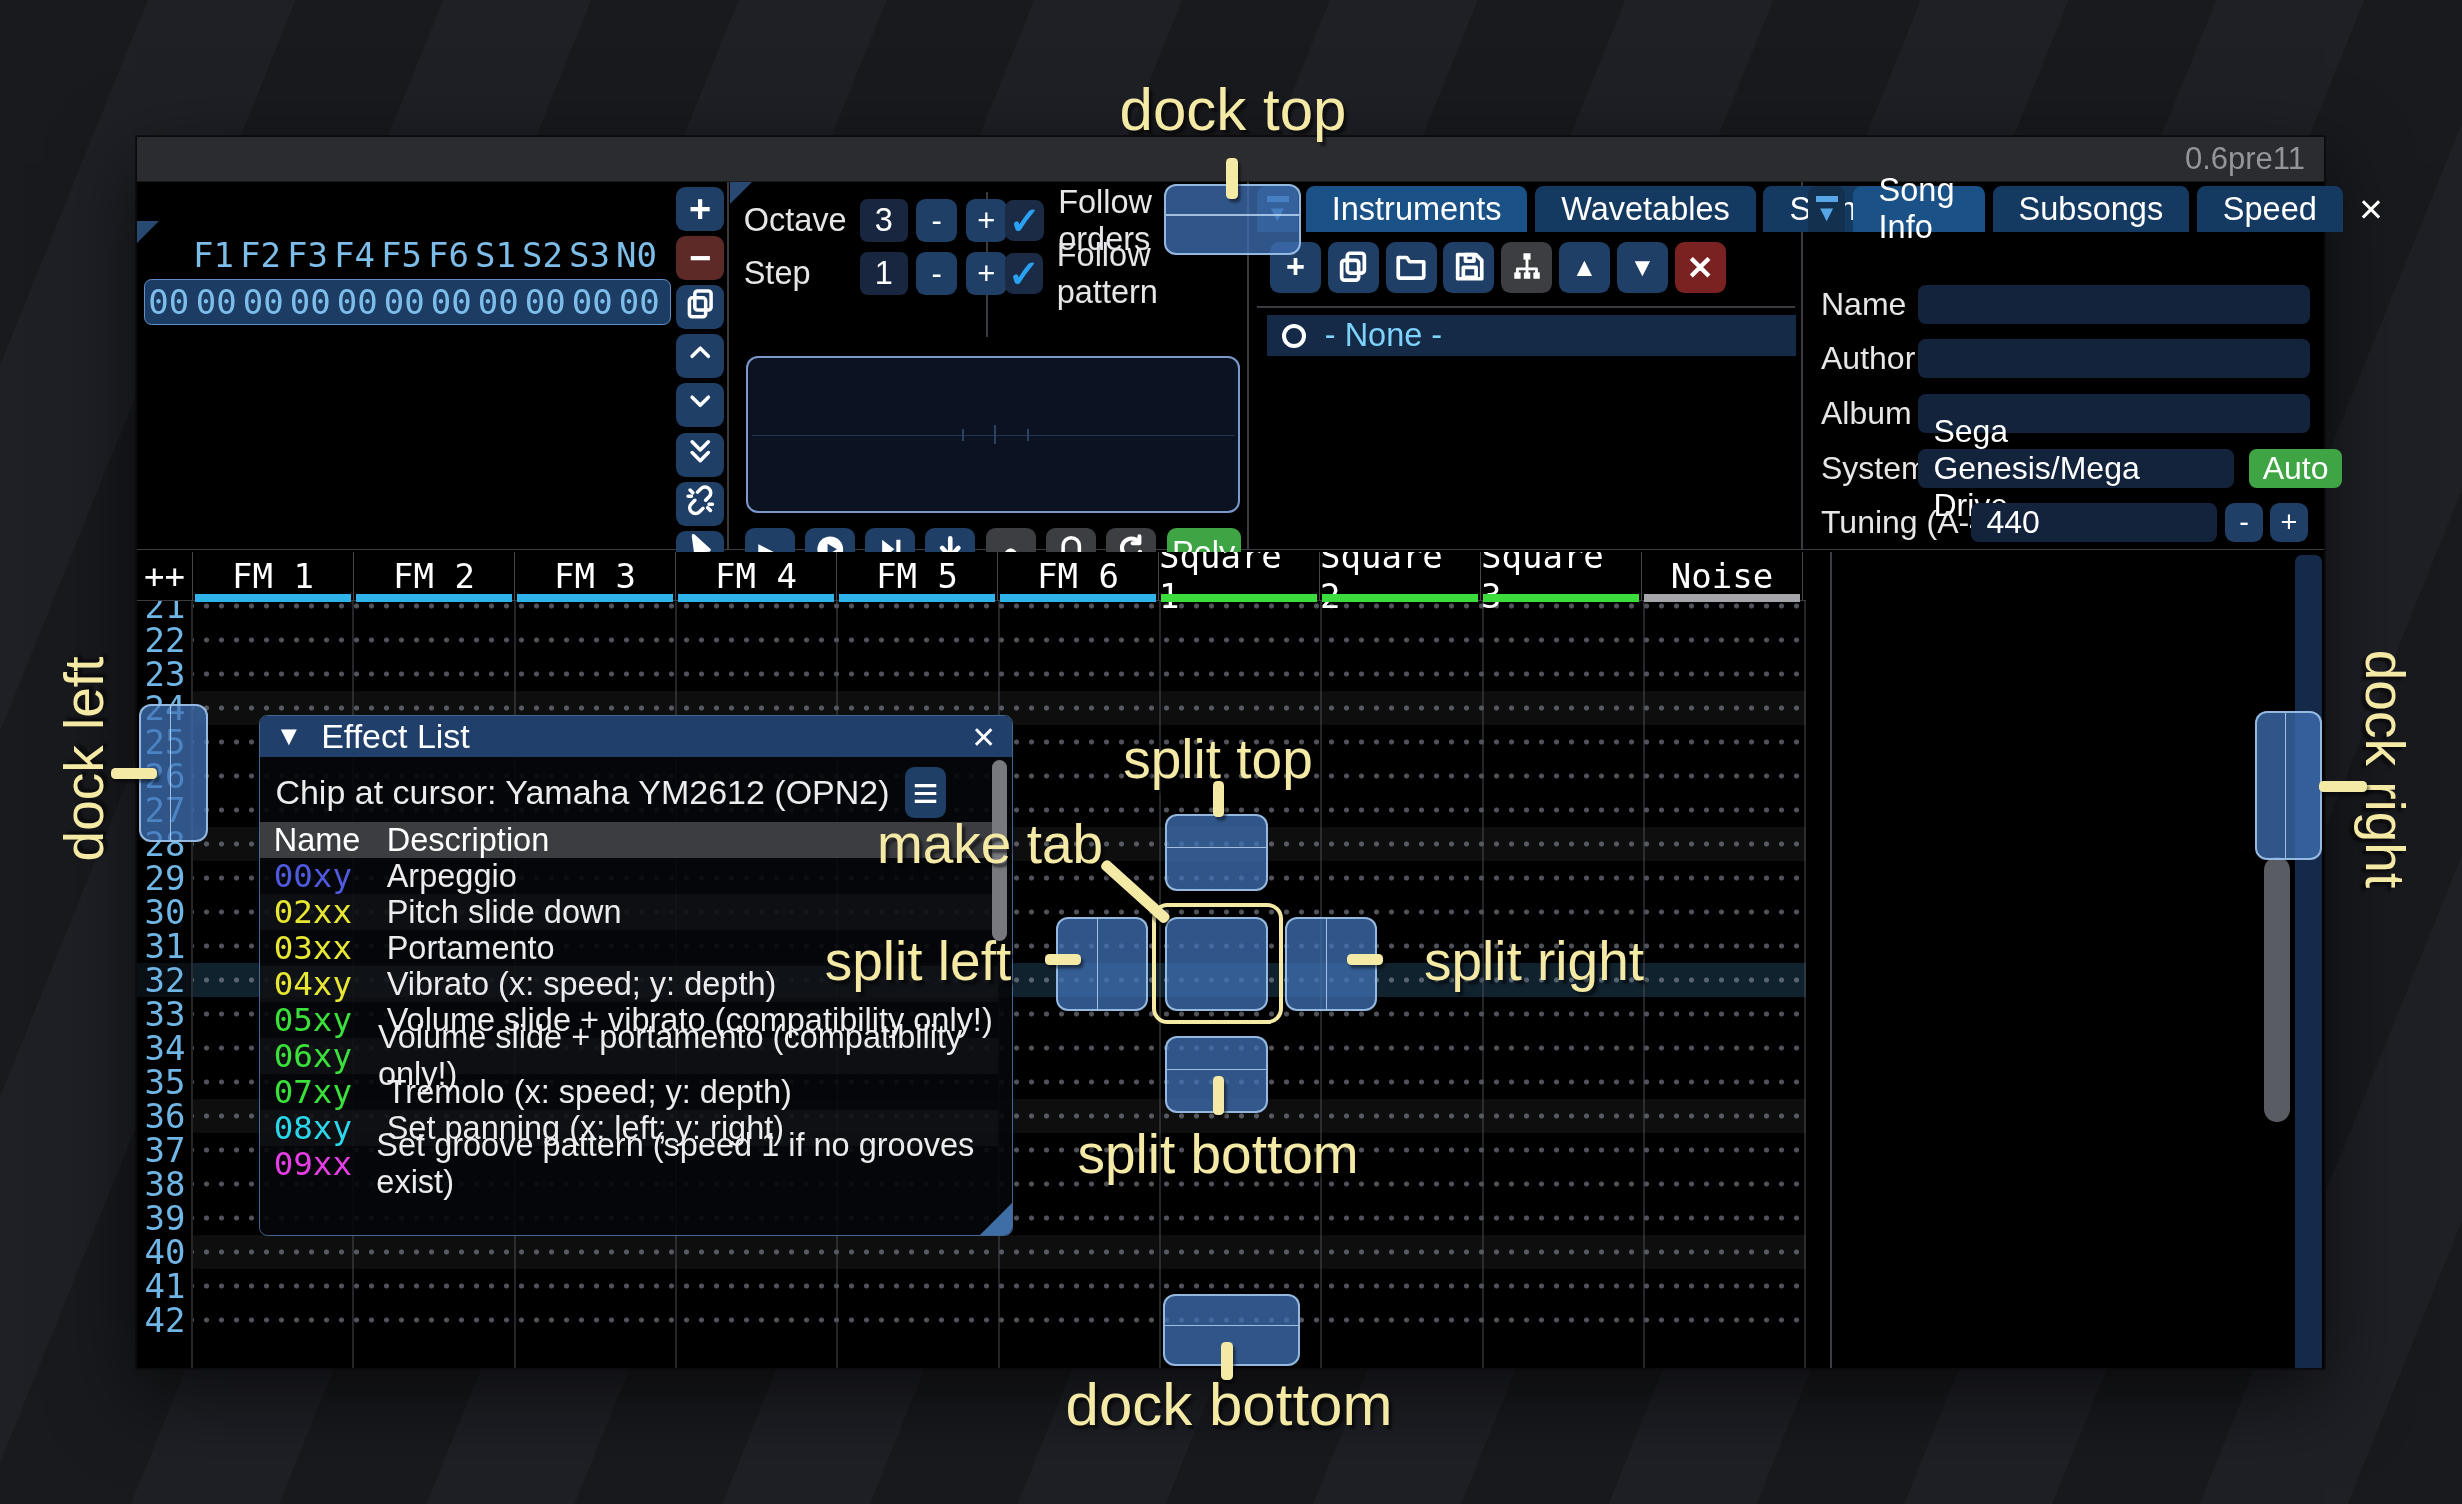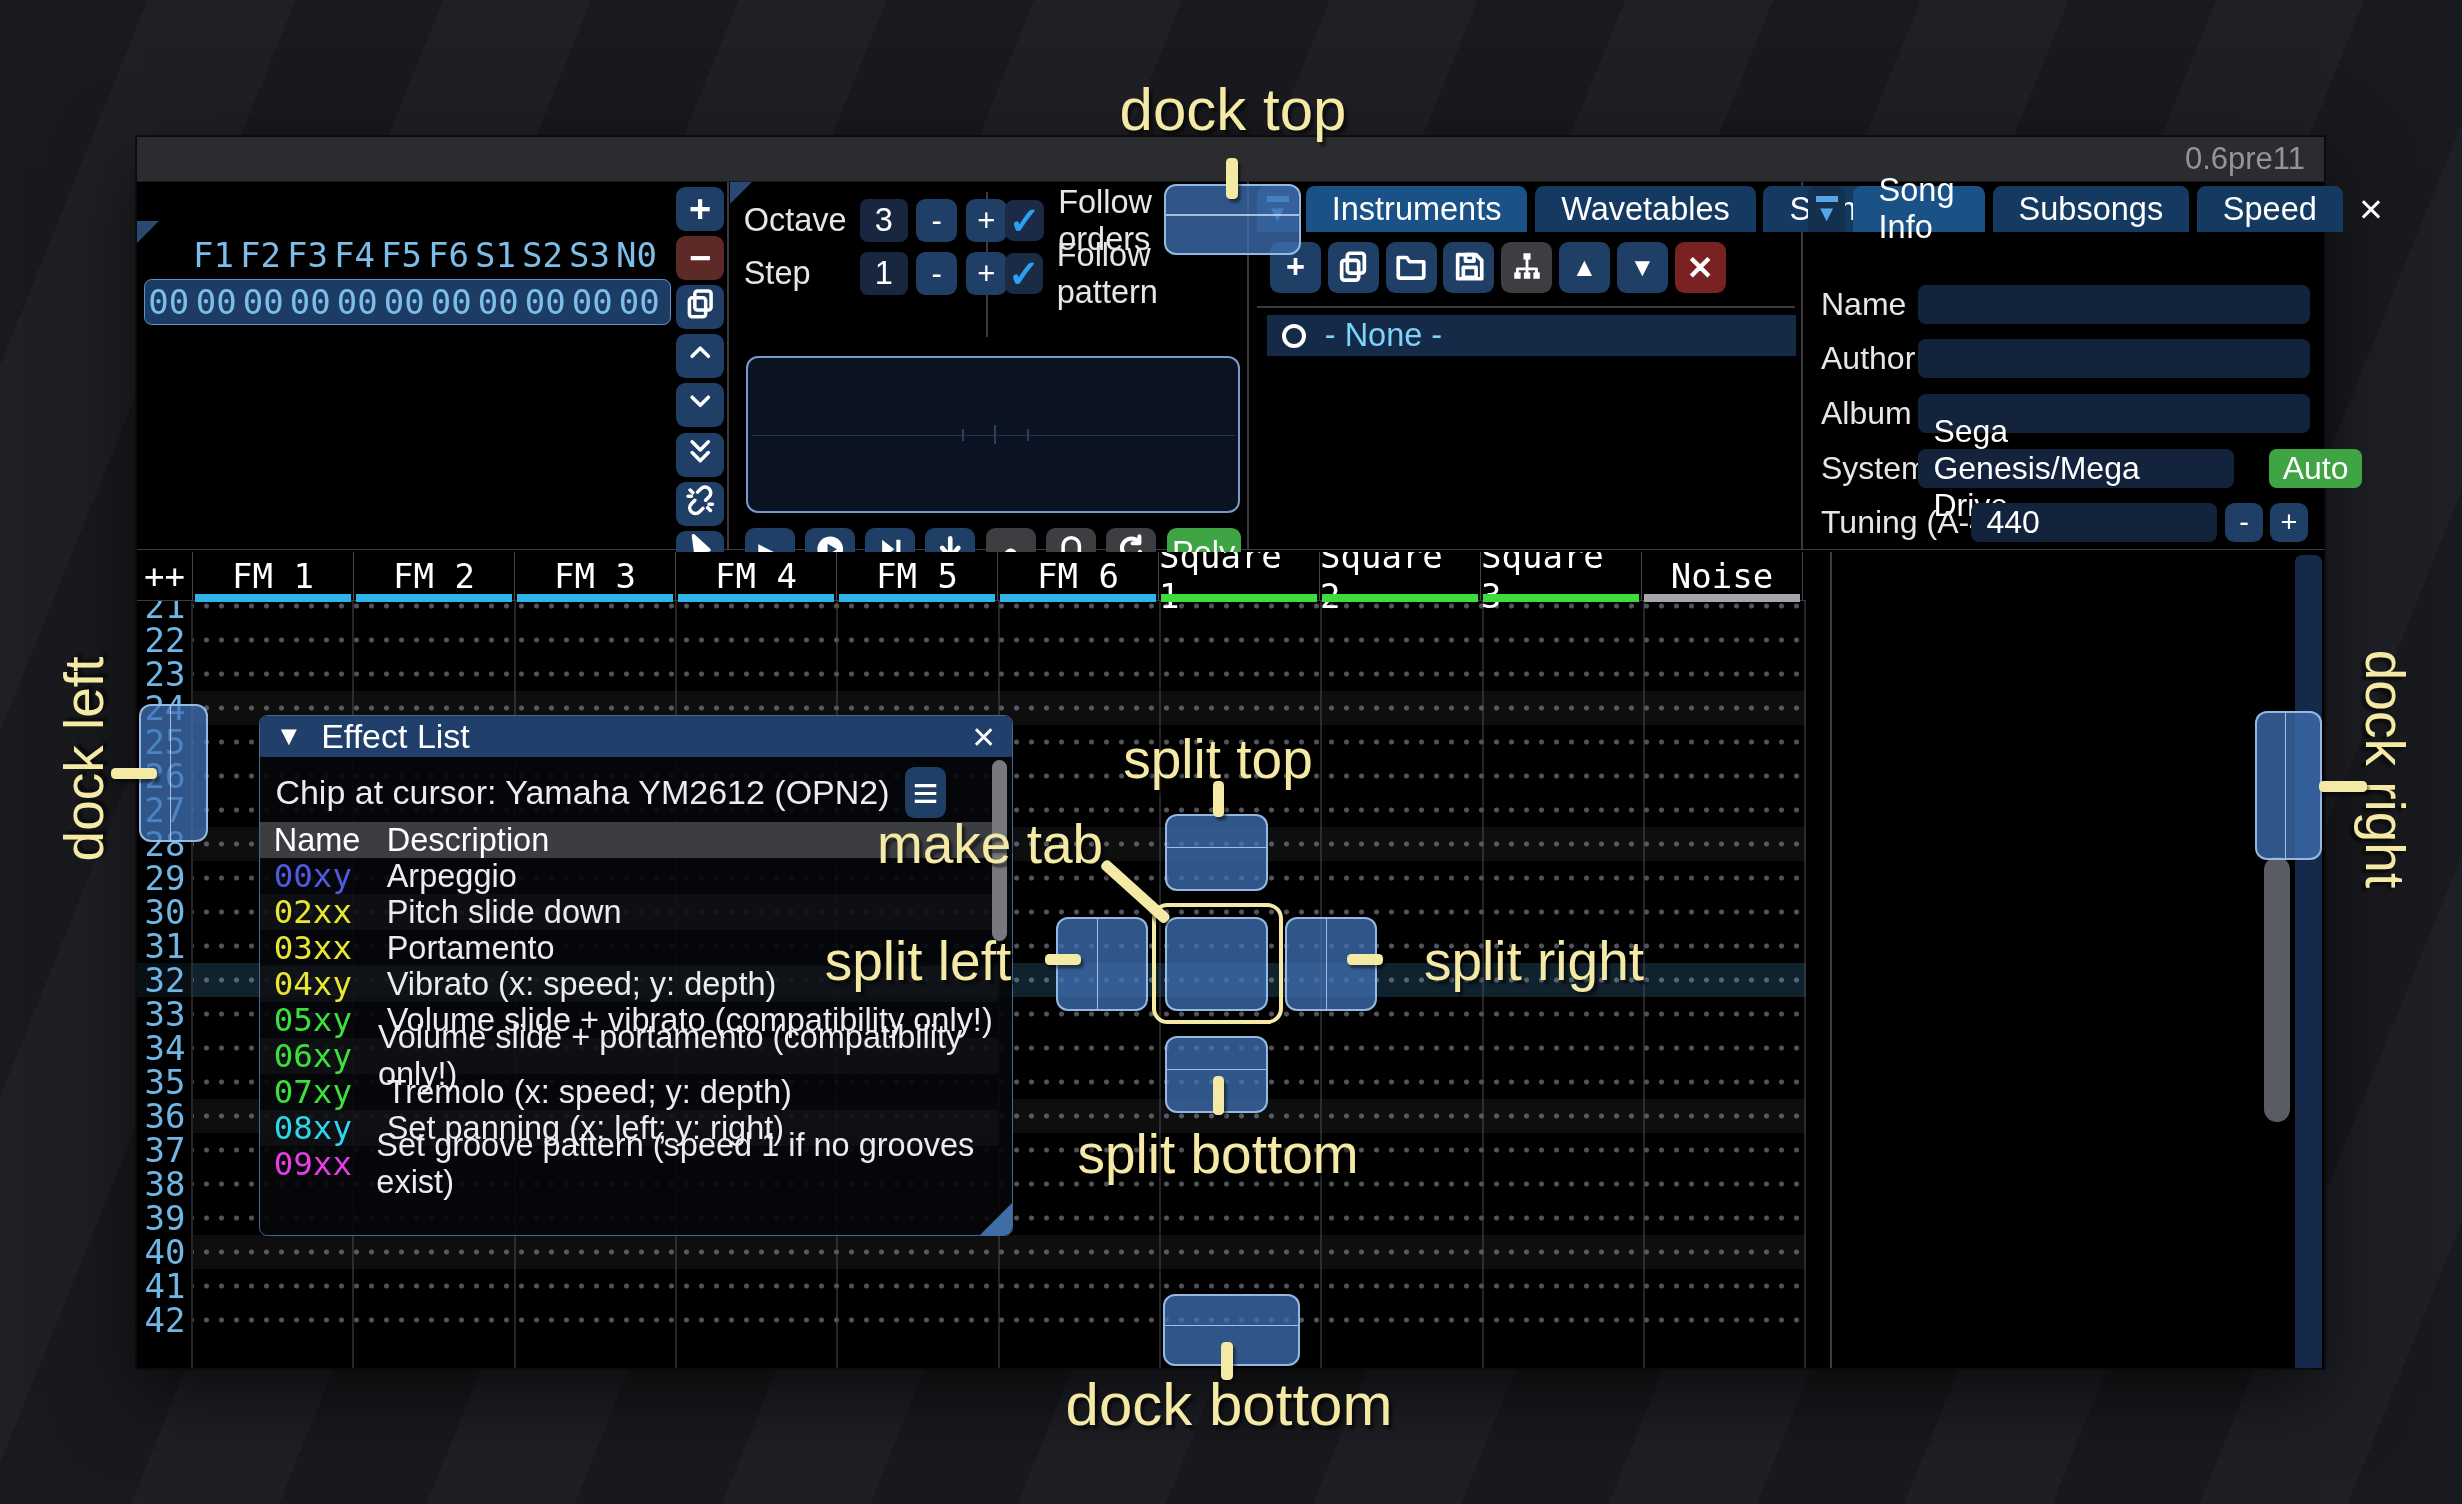--- a/index.html
+++ b/index.html
@@ -79,21 +79,21 @@
   .instr-sep { position:absolute; left:6px; right:6px; top:124px; height:1.7px; background:#3a3a40; }
   .none-row { position:absolute; left:4.3px; right:5.1px; top:133px; height:41px; background:#152a47;
               display:flex; align-items:center; font-size:32.5px; color:#7dd3fc;margin-left:12px; }
   .none-ring { width:24px; height:24px; border:4.3px solid #fff; border-radius:50%; margin:0 19px 0 14.5px; }
 
   .song-panel { position:absolute; left:1667px; top:0; width:520px; height:100%; }
   .fld-row { position:absolute; left:17px; right:13.7px; height:39px; display:flex; align-items:center; font-size:32px; }
   .fld-label { color:#e6e6e8; }
   .fld-input { position:absolute; height:39px; background:#13233c; border-radius:7.7px; display:flex;
                align-items:center; padding:0 15.4px; font-size:32px; color:#fff; }
-  .auto-btn { position:absolute; height:39px; border-radius:7.7px; font-size:32px; color:#fff; padding:0 13.7px;margin-left:20px; }
+  .auto-btn { position:absolute; height:39px; border-radius:7.7px; font-size:32px; color:#fff; padding:0 13.7px; }
   .tiny-btn { position:absolute; width:38px; height:39px; font-size:29px; color:#fff; }
 
   
   .pattern { position:absolute; left:0; top:415px; right:0; bottom:0; overflow:hidden; }
   .pat-rows { position:absolute; left:0; top:37px; width:1669px; z-index:1; }
   .prow { display:flex; height:34px; font-family:"DejaVu Sans Mono",monospace; font-size:34px; }
   .prow .num { width:56px; color:#6fb6e6; text-align:center; line-height:34px; }
   .prow .cells { width:1613px; position:relative;
       background-image:radial-gradient(circle, rgba(158,164,176,.5) 2.2px, transparent 2.9px);
       background-size:15px 34px; background-position:6px 58%; background-repeat:repeat-x; }

